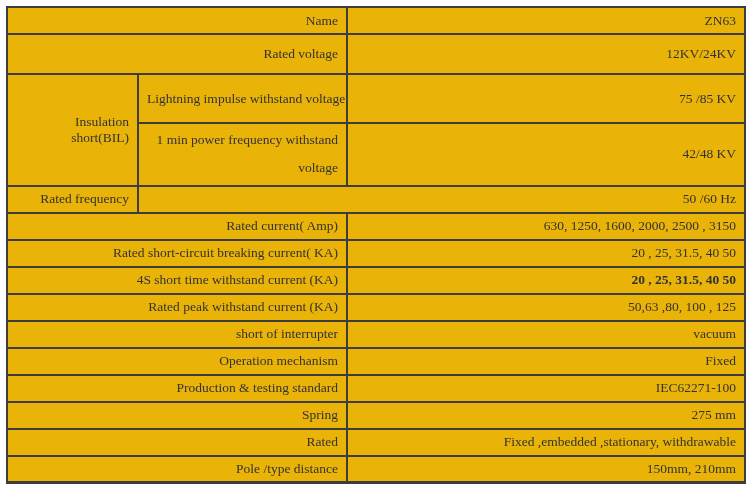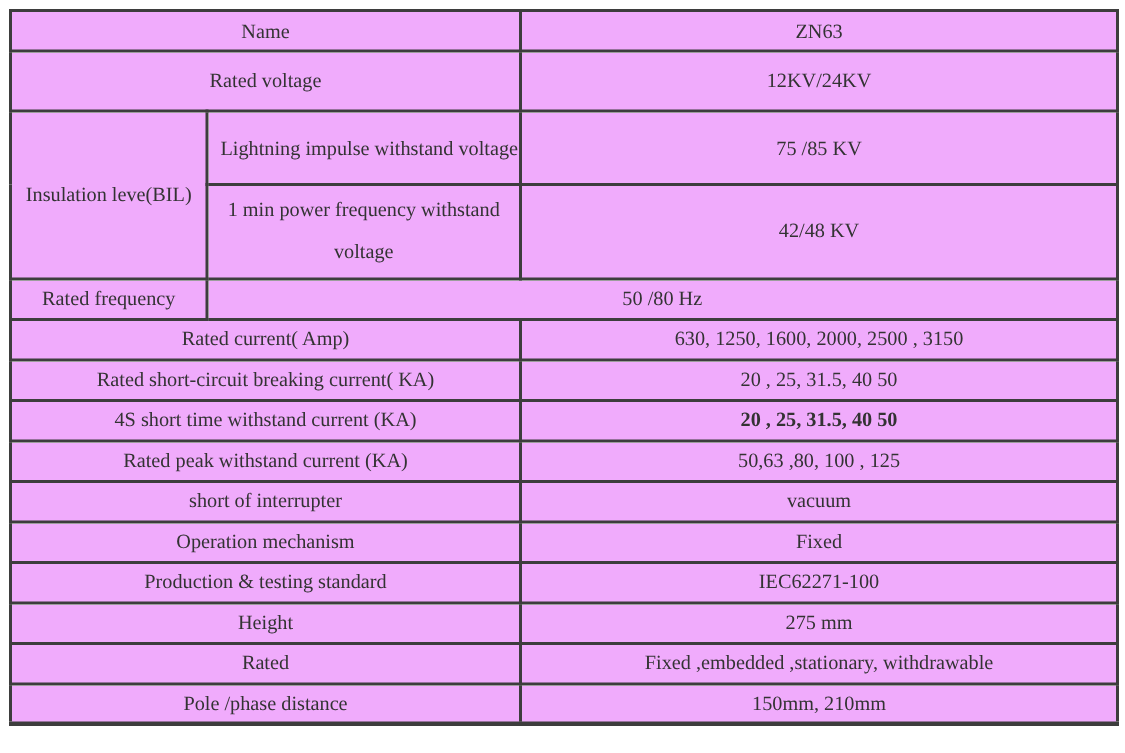--- a/index.html
+++ b/index.html
@@ -22,22 +22,22 @@
     left: 6px;
     top: 6px;
     width: 738px;
     border-collapse: collapse;
     table-layout: fixed;
     border: 2px solid #3d3d3d;
     border-bottom-width: 3px;
   }
   table.spec td {
     border: 2px solid #3d3d3d;
-    background: #f0abfc;
-    text-align: center;
+    background: #eab308;
+    text-align: right;
     vertical-align: middle;
     font-size: 13.5px;
     color: #333333;
     padding: 2px 8px;
     overflow: hidden;
   }
   tr.r-sm  { height: 27px; }
   tr.r-lg  { height: 40px; }
   tr.r-ins1 { height: 49px; }
   tr.r-ins2 { height: 51px; }
@@ -58,31 +58,31 @@
     <tbody>
       <tr class="r-sm">
         <td colspan="2">Name</td>
         <td>ZN63</td>
       </tr>
       <tr class="r-lg">
         <td colspan="2">Rated voltage</td>
         <td>12KV/24KV</td>
       </tr>
       <tr class="r-ins1">
-        <td rowspan="2">Insulation leve(BIL)</td>
+        <td rowspan="2">Insulation short(BIL)</td>
         <td class="nowrap">Lightning impulse withstand voltage</td>
         <td>75 /85 KV</td>
       </tr>
       <tr class="r-ins2">
         <td class="wrap">1 min power frequency withstand voltage</td>
         <td>42/48 KV</td>
       </tr>
       <tr class="r-sm">
         <td>Rated frequency</td>
-        <td colspan="2">50 /80 Hz</td>
+        <td colspan="2">50 /60 Hz</td>
       </tr>
       <tr class="r-sm">
         <td colspan="2">Rated current( Amp)</td>
         <td>630, 1250, 1600, 2000, 2500 , 3150</td>
       </tr>
       <tr class="r-sm">
         <td colspan="2">Rated short-circuit breaking current( KA)</td>
         <td>20 , 25, 31.5, 40 50</td>
       </tr>
       <tr class="r-sm">
@@ -99,26 +99,26 @@
       </tr>
       <tr class="r-sm">
         <td colspan="2">Operation mechanism</td>
         <td>Fixed</td>
       </tr>
       <tr class="r-sm">
         <td colspan="2">Production &amp; testing standard</td>
         <td>IEC62271-100</td>
       </tr>
       <tr class="r-sm">
-        <td colspan="2">Height</td>
+        <td colspan="2">Spring</td>
         <td>275 mm</td>
       </tr>
       <tr class="r-sm">
         <td colspan="2">Rated</td>
         <td>Fixed ,embedded ,stationary, withdrawable</td>
       </tr>
       <tr class="r-sm">
-        <td colspan="2">Pole /phase distance</td>
+        <td colspan="2">Pole /type distance</td>
         <td>150mm, 210mm</td>
       </tr>
     </tbody>
   </table>
 </div>
 
 </body></html>

